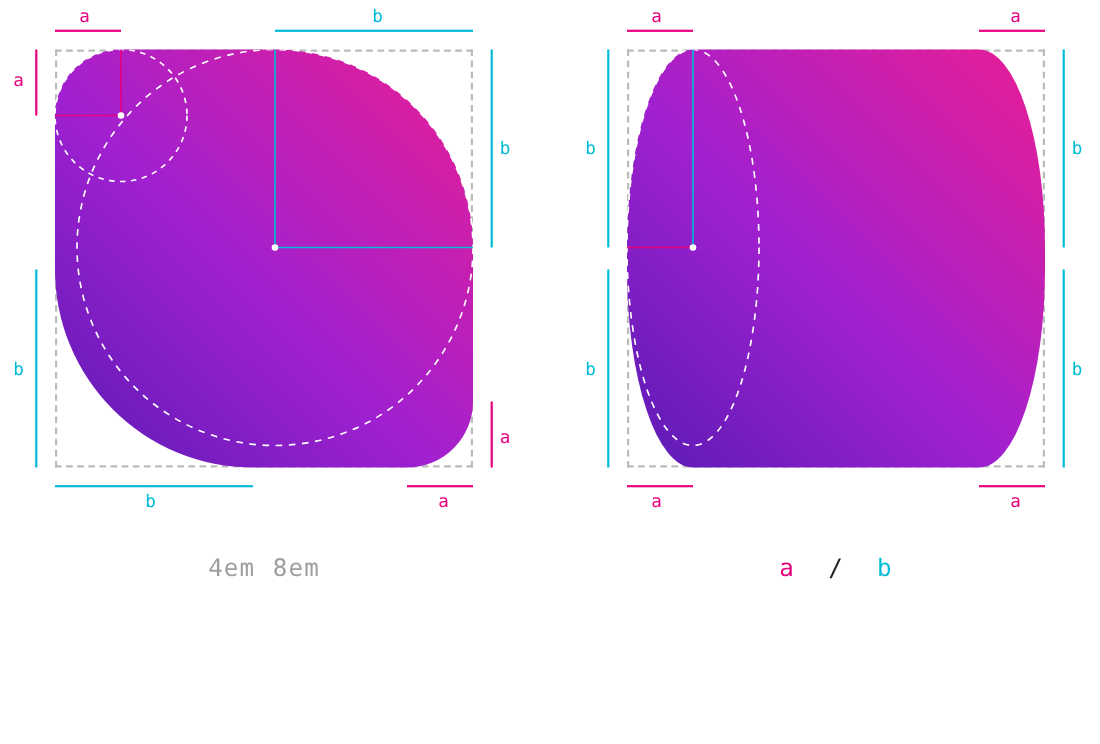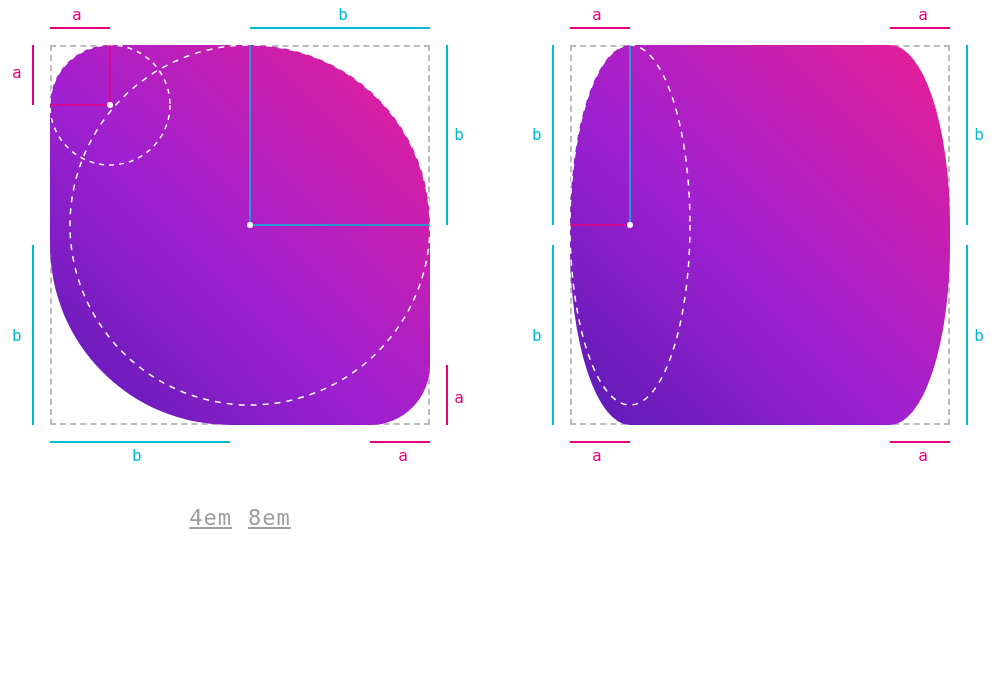--- a/index.html
+++ b/index.html
@@ -55,21 +55,21 @@
     position: absolute;
     font-size: 16px;
     font-family: ui-monospace, 'SF Mono', 'Monaco', 'Consolas', monospace;
   }
   .caption {
     margin-top: 80px;
     text-align: center;
     font-size: 22px;
     letter-spacing: 1px;
   }
-  .caption .line1 { color: #9e9e9e; margin-bottom: 14px; text-decoration: underline; }
+  .caption .line1 { color: #9e9e9e; margin-bottom: 14px; }
   .caption .slash-g { color:#9e9e9e; }
   .caption .slash-k { color:#222; }
   .caption .a { color:#e6007e; }
   .caption .b { color:#00bcd4; }
   .caption span { padding: 0 8px; }
 </style>
 </head>
 <body>
 
 <div class="wrap">
@@ -156,16 +156,21 @@
       <div class="dim-label c-b" style="right:-34px; bottom:80px;">b</div>
 
       <div class="dim-line h c-a" style="bottom:-18px; left:0; width:60px;"></div>
       <div class="dim-label c-a" style="bottom:-40px; left:22px;">a</div>
 
       <div class="dim-line h c-a" style="bottom:-18px; right:0; width:60px;"></div>
       <div class="dim-label c-a" style="bottom:-40px; right:22px;">a</div>
     </div>
 
     <div class="caption">
+      <div>
+        <span class="a">a</span>
+        <span class="slash-k">/</span>
+        <span class="b">b</span>
+      </div>
     </div>
   </div>
 
 </div>
 
 </body></html>

